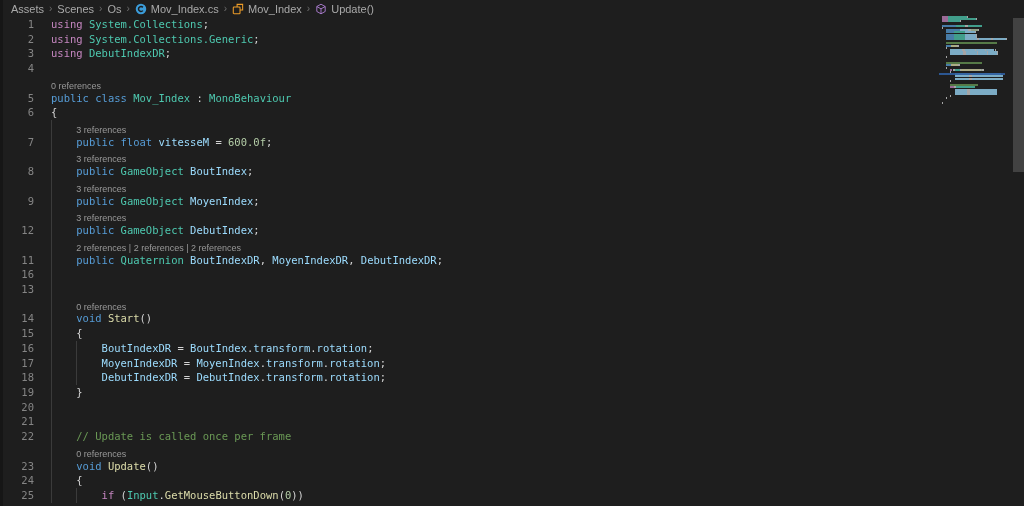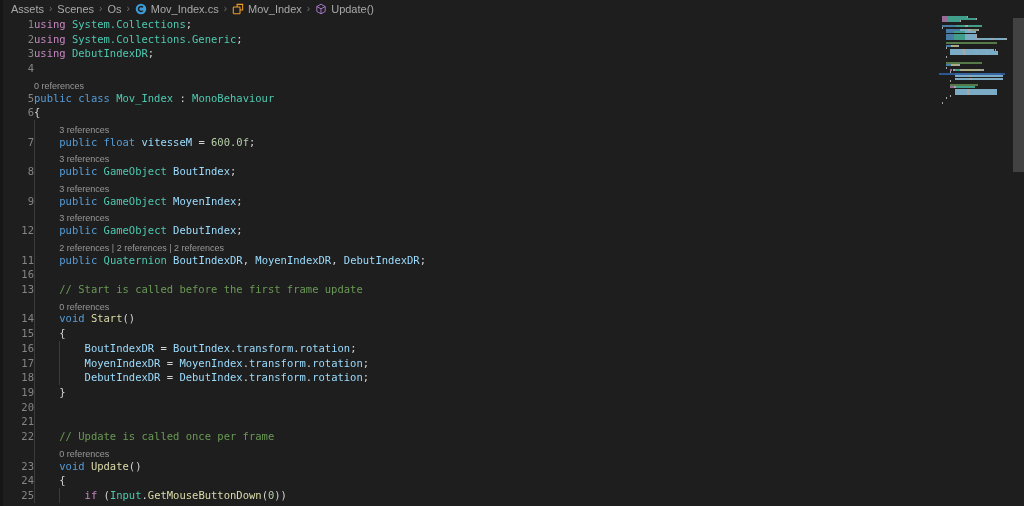--- a/index.html
+++ b/index.html
@@ -22,21 +22,21 @@
 
   
   #rows{position:absolute;left:3px;top:17px;width:1006px}
   .row{display:flex;height:14.72px;align-items:stretch}
   .num{
     width:31px;flex:none;text-align:right;
     font:10.5px "DejaVu Sans Mono",monospace;line-height:14.72px;color:#858585;
     user-select:none;
   }
   .code{
-    position:relative;display:block;flex:1;
+    position:relative;display:block;margin-left:17px;flex:1;
     white-space:pre;font:10.5px "DejaVu Sans Mono",monospace;
     line-height:14.72px;color:#d4d4d4;
   }
   .guide{position:absolute;top:0;bottom:0;width:1px;background:#3b3b3b}
   .lens{
     display:inline-block;font-family:"Liberation Sans",sans-serif;
     font-size:9px;color:#999999;line-height:14.72px;transform:translateY(1.5px);
     cursor:pointer;
   }
 
@@ -165,21 +165,21 @@
     <div class="row">
       <span class="num">11</span>
       <span class="code"><i class="guide" style="left: 0px;"></i><span>    </span><span style="color: rgb(86, 156, 214);">public </span><span style="color: rgb(78, 201, 176);">Quaternion </span><span style="color: rgb(156, 220, 254);">BoutIndexDR</span><span style="color: rgb(212, 212, 212);">, </span><span style="color: rgb(156, 220, 254);">MoyenIndexDR</span><span style="color: rgb(212, 212, 212);">, </span><span style="color: rgb(156, 220, 254);">DebutIndexDR</span><span style="color: rgb(212, 212, 212);">;</span></span>
     </div>
     <div class="row">
       <span class="num">16</span>
       <span class="code"><i class="guide" style="left: 0px;"></i></span>
     </div>
     <div class="row">
       <span class="num">13</span>
-      <span class="code"><i class="guide" style="left: 0px;"></i><span>    </span><span style="color: rgb(106, 153, 85);">// Start is called before the first frame update</span></span>
+      <span class="code"><i class="guide" style="left: 0px;"></i><span>    </span></span>
     </div>
     <div class="row">
       <span class="num"></span>
       <span class="code"><i class="guide" style="left: 0px;"></i><span class="lens" style="margin-left: 25.272px;">0 references</span></span>
     </div>
     <div class="row">
       <span class="num">14</span>
       <span class="code"><i class="guide" style="left: 0px;"></i><span>    </span><span style="color: rgb(86, 156, 214);">void </span><span style="color: rgb(220, 220, 170);">Start</span><span style="color: rgb(212, 212, 212);">()</span></span>
     </div>
     <div class="row">

